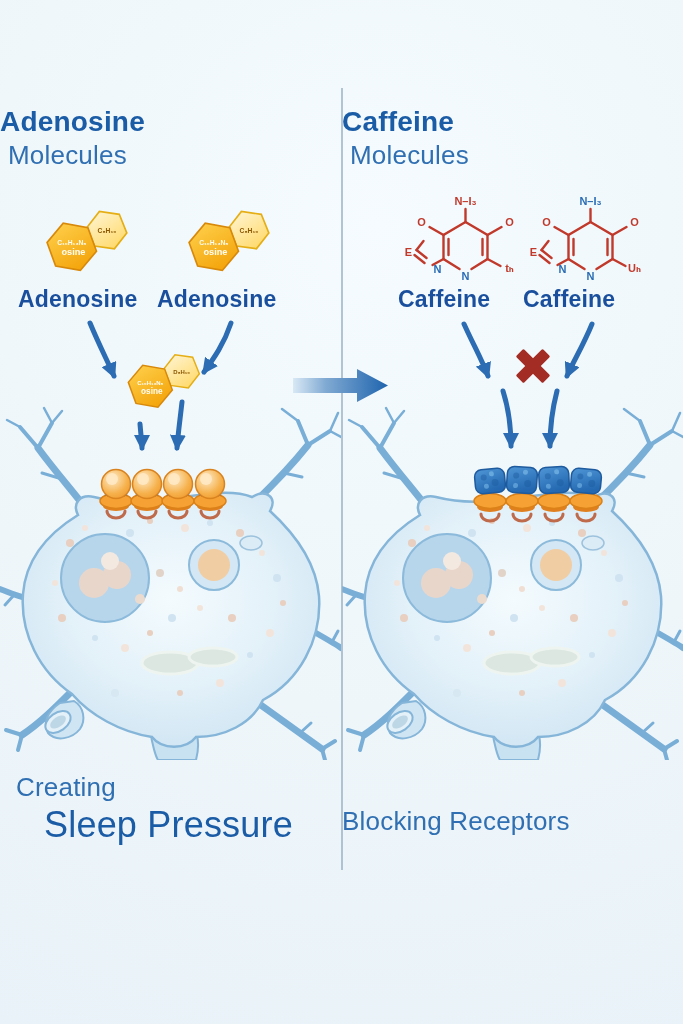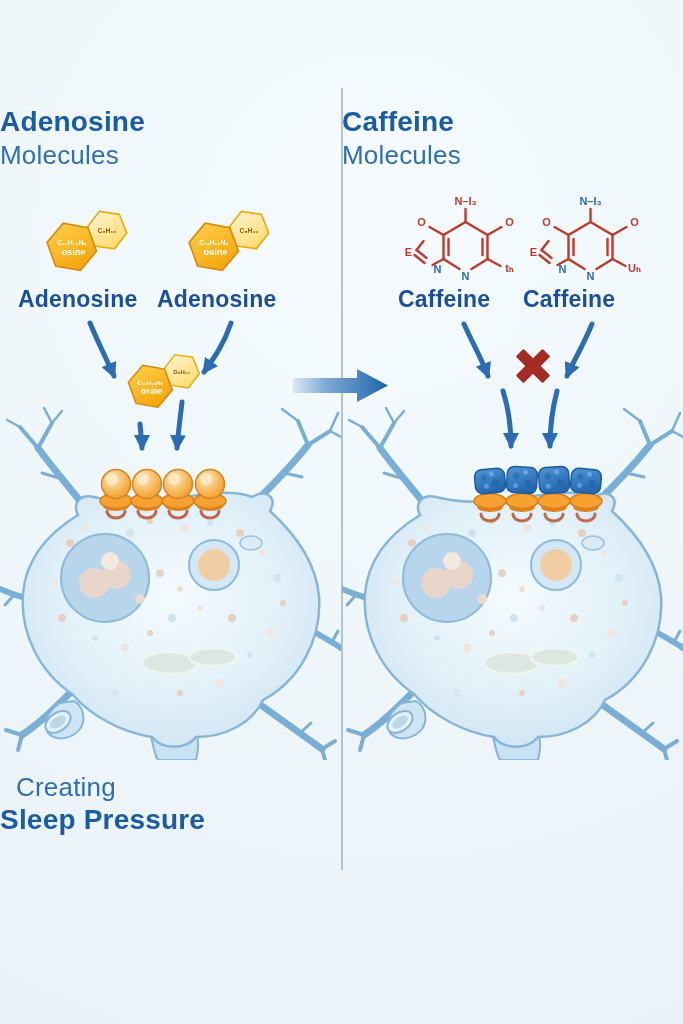--- a/index.html
+++ b/index.html
@@ -4,24 +4,24 @@
 <style>
   html,body{margin:0;padding:0;}
   body{font-family:"Liberation Sans","DejaVu Sans",sans-serif;background:#dfe9f0;}
   .canvas{
     position:relative;width:683px;height:1024px;overflow:hidden;
     background:radial-gradient(circle at 55% 22%, #f5fbfe 0%, #eef6fa 55%, #e9f2f8 100%);
   }
   .abs{position:absolute;}
   .txt{letter-spacing:.2px;}
   .title{font-size:28px;font-weight:bold;color:#1b5ca6;}
-  .subtitle{font-size:26px;font-weight:400;color:#2f6fb2;}
+  .subtitle{font-size:26px;font-weight:400;color:#2f6fb2;padding-left:8px;}
   .mol-label{font-size:23px;font-weight:bold;color:#194f9c;}
   .cap-reg{font-size:26px;font-weight:400;color:#2f6fb2;}
-  .cap-bold{font-size:28px;font-weight:bold;color:#1b5ca6;}
+  .cap-bold{font-size:36px;font-weight:normal;color:#1b5ca6;margin-left:44px;}
   svg{display:block;}
   .hex-main-sup{font-size:8px;font-weight:bold;fill:#fffdf4;}
   .hex-main{font-size:11px;font-weight:bold;fill:#fffdf4;}
   .hex-small-txt{font-size:8px;font-weight:bold;fill:#8a5600;}
   .atom-red{font-size:11px;font-weight:bold;fill:#c0392b;}
   .atom-blue{font-size:11px;font-weight:bold;fill:#2a6cb5;}
   .bond{stroke:#c0392b;stroke-width:2.4;stroke-linecap:round;fill:none;}
   .dendrite{stroke:#79aed7;fill:none;stroke-linecap:round;stroke-linejoin:round;}
   .arc{stroke:#bf6b4b;stroke-width:3;fill:none;stroke-linecap:round;}
 </style>
@@ -219,20 +219,21 @@
   <div class="abs txt title" style="left:342px;top:106px;width:341px;">Caffeine</div>
   <div class="abs txt subtitle" style="left:342px;top:140px;width:341px;">Molecules</div>
 
   <div class="abs txt mol-label" style="left:18px;top:286px;width:140px;">Adenosine</div>
   <div class="abs txt mol-label" style="left:157px;top:286px;width:140px;">Adenosine</div>
   <div class="abs txt mol-label" style="left:398px;top:286px;width:136px;">Caffeine</div>
   <div class="abs txt mol-label" style="left:523px;top:286px;width:136px;">Caffeine</div>
 
   <div class="abs txt cap-reg" style="left:16px;top:772px;width:341px;">Creating</div>
   <div class="abs txt cap-bold" style="left:0;top:804px;width:341px;">Sleep Pressure</div>
+  <div class="abs txt cap-reg" style="left:342px;top:806px;width:341px;">Blocking Receptors</div>
 
   <svg class="abs" style="left:40px;top:202px;" width="92" height="78" viewBox="0 0 110 90">
     <defs>
       <linearGradient id="bigHexGrad" x1="0" y1="0" x2="1" y2="1">
         <stop offset="0" stop-color="#ffd24f"></stop>
           <stop offset="1" stop-color="#f29d00"></stop>
       </linearGradient>
       <linearGradient id="smallHexGrad" x1="0" y1="0" x2="1" y2="1">
         <stop offset="0" stop-color="#fff6d8"></stop>
           <stop offset="1" stop-color="#ffd65e"></stop>

